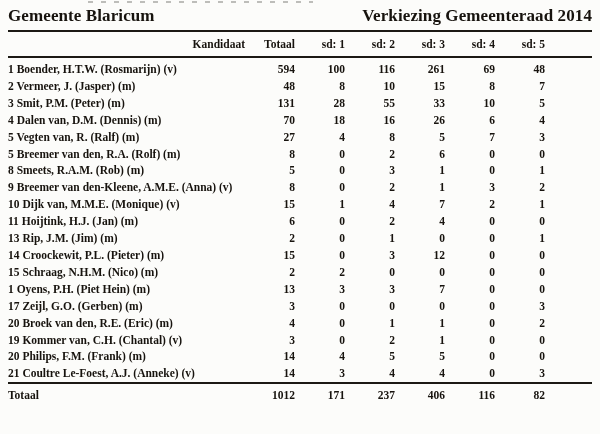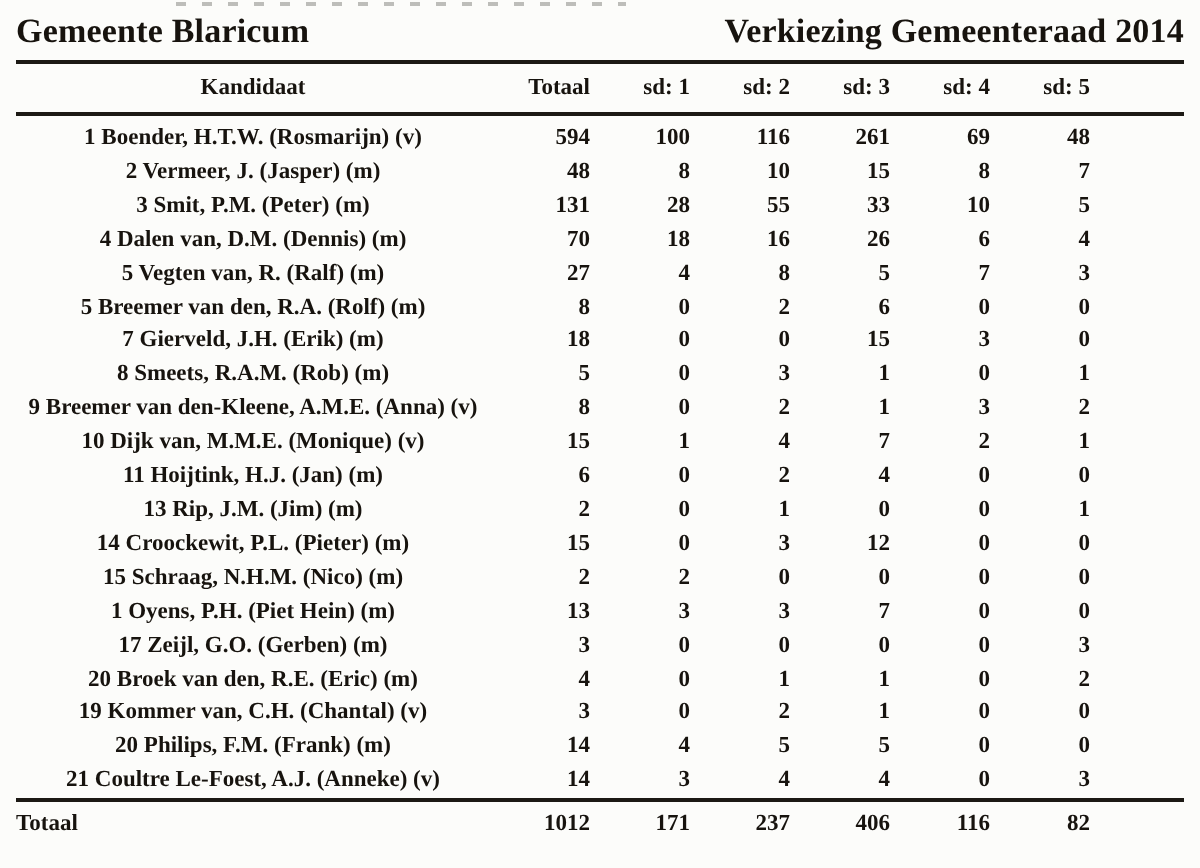--- a/index.html
+++ b/index.html
@@ -44,32 +44,32 @@
   }
   col.c-kand   { width: 237px; }
   col.c-num    { width: 50px; }
   col.c-spacer { width: 47px; }
   thead th {
     font-size: 11.5px;
     padding: 6px 0 6px 0;
     border-bottom: 2px solid #1c1914;
     white-space: nowrap;
   }
-  thead th.cand { text-align: center; }
+  thead th.cand { text-align: right; }
   thead th.num  { text-align: right; }
   tbody td {
     font-size: 11.5px;
     line-height: 16.9px;
     height: 16.9px;
     padding: 0;
     white-space: nowrap;
     overflow: hidden;
   }
   tbody tr:first-child td { padding-top: 3px; }
-  tbody td.cand { text-align: center; }
+  tbody td.cand { text-align: left; }
   tbody td.num  { text-align: right; }
   tfoot td {
     font-size: 11.5px;
     padding: 5px 0 6px 0;
     border-top: 2px solid #1c1914;
     white-space: nowrap;
   }
   tfoot td.cand { text-align: left; }
   tfoot td.num  { text-align: right; }
 </style>
@@ -162,30 +162,20 @@
           <td class="cand">5 Breemer van den, R.A. (Rolf) (m)</td>
           <td class="num">8</td>
           <td class="num">0</td>
           <td class="num">2</td>
           <td class="num">6</td>
           <td class="num">0</td>
           <td class="num">0</td>
           <td class="spacer"></td>
         </tr>
         <tr>
-          <td class="cand">7 Gierveld, J.H. (Erik) (m)</td>
-          <td class="num">18</td>
-          <td class="num">0</td>
-          <td class="num">0</td>
-          <td class="num">15</td>
-          <td class="num">3</td>
-          <td class="num">0</td>
-          <td class="spacer"></td>
-        </tr>
-        <tr>
           <td class="cand">8 Smeets, R.A.M. (Rob) (m)</td>
           <td class="num">5</td>
           <td class="num">0</td>
           <td class="num">3</td>
           <td class="num">1</td>
           <td class="num">0</td>
           <td class="num">1</td>
           <td class="spacer"></td>
         </tr>
         <tr>

